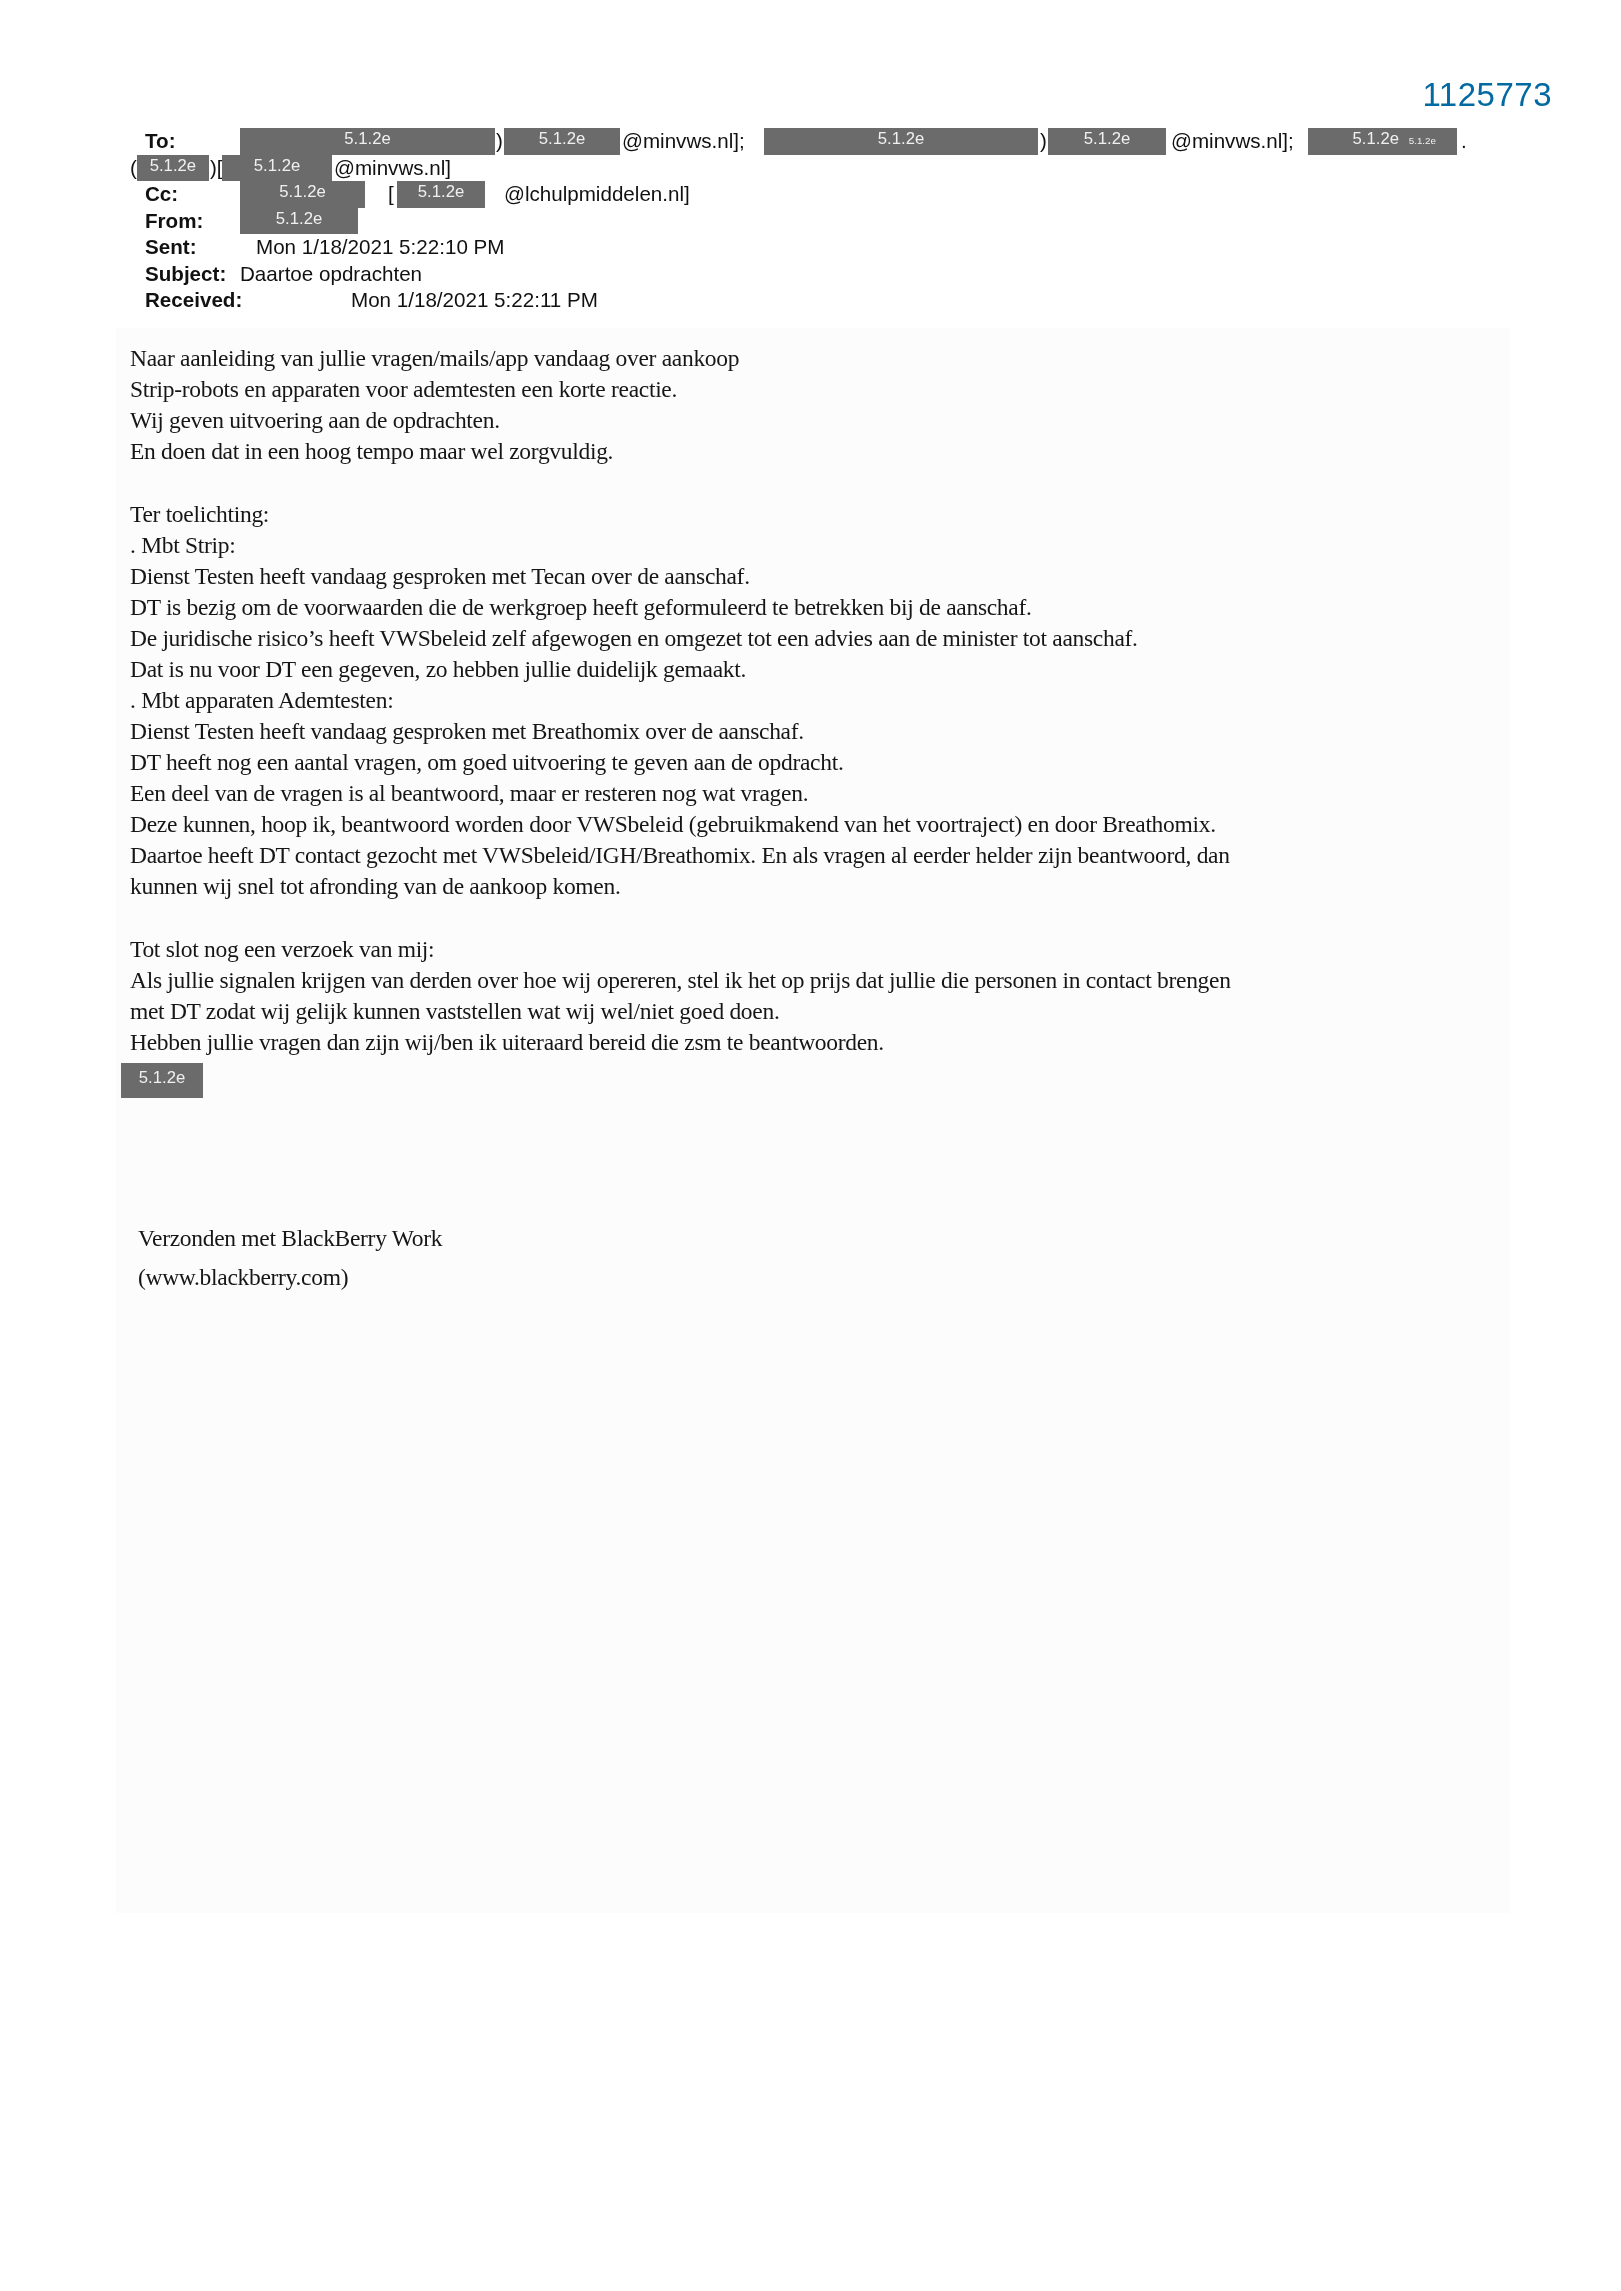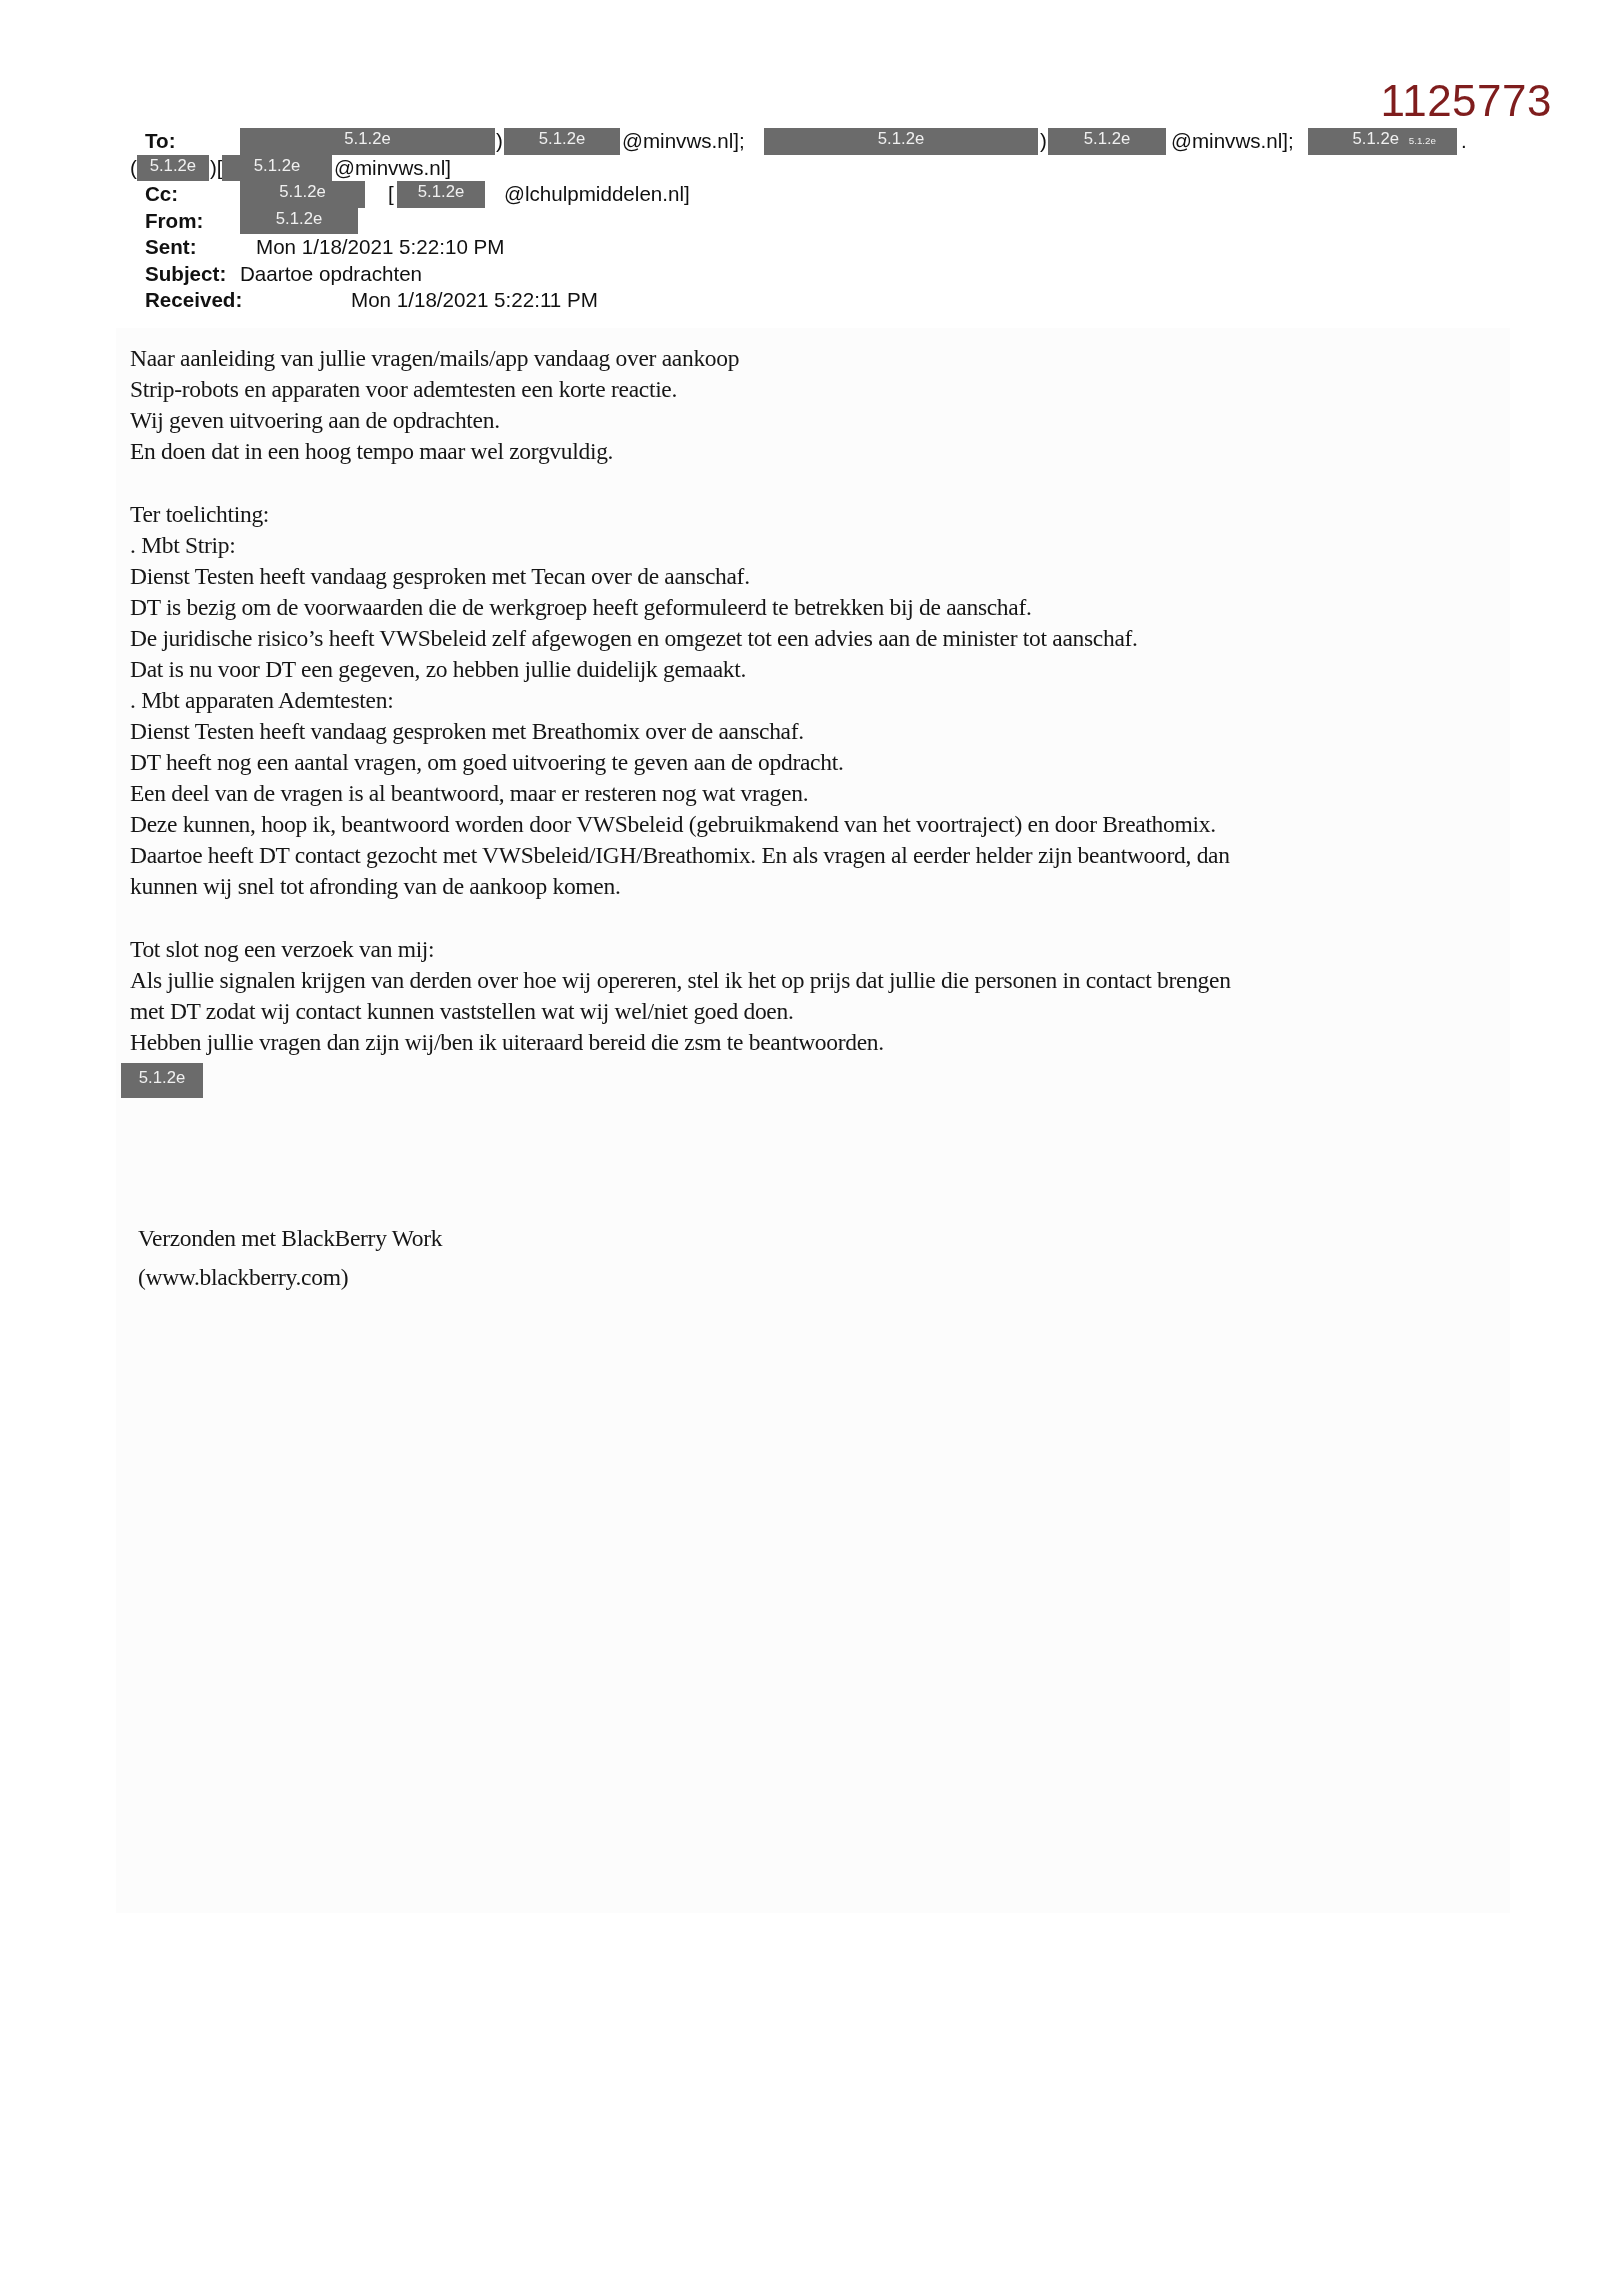--- a/index.html
+++ b/index.html
@@ -12,22 +12,22 @@
       height: 2292px;
       position: relative;
       overflow: hidden;
       color: #111111;
     }
     .doc-number {
       position: absolute;
       top: 76px;
       right: 69px;
       font-family: "Liberation Sans", sans-serif;
-      font-size: 44px;
-      color: #7f1d1d;
+      font-size: 33px;
+      color: #0369a1;
       letter-spacing: 0.5px;
     }
     .body-panel {
       position: absolute;
       left: 116px;
       top: 328px;
       width: 1394px;
       height: 1585px;
       background: #fcfcfc;
     }
@@ -187,21 +187,21 @@
   <p>. Mbt apparaten Ademtesten:</p>
   <p>Dienst Testen heeft vandaag gesproken met Breathomix over de aanschaf.</p>
   <p>DT heeft nog een aantal vragen, om goed uitvoering te geven aan de opdracht.</p>
   <p>Een deel van de vragen is al beantwoord, maar er resteren nog wat vragen.</p>
   <p>Deze kunnen, hoop ik,  beantwoord worden door VWSbeleid (gebruikmakend van het voortraject) en door Breathomix.</p>
   <p>Daartoe heeft DT contact gezocht met VWSbeleid/IGH/Breathomix. En als vragen al eerder helder zijn beantwoord, dan</p>
   <p>kunnen wij snel tot afronding van de aankoop komen.</p>
   <div class="gap"></div>
   <p>Tot slot nog een verzoek van mij:</p>
   <p>Als jullie signalen krijgen van derden over hoe wij opereren, stel ik het op prijs dat jullie die personen in contact brengen</p>
-  <p>met DT zodat wij contact kunnen vaststellen wat wij wel/niet goed doen.</p>
+  <p>met DT zodat wij gelijk kunnen vaststellen wat wij wel/niet goed doen.</p>
   <p>Hebben jullie vragen dan zijn wij/ben ik uiteraard bereid die zsm te beantwoorden.</p>
 </div>
 
 <div class="sig-redact">5.1.2e</div>
 
 <div class="footer-sig">
   <p>Verzonden met BlackBerry Work</p>
   <p>(www.blackberry.com)</p>
 </div>
 

